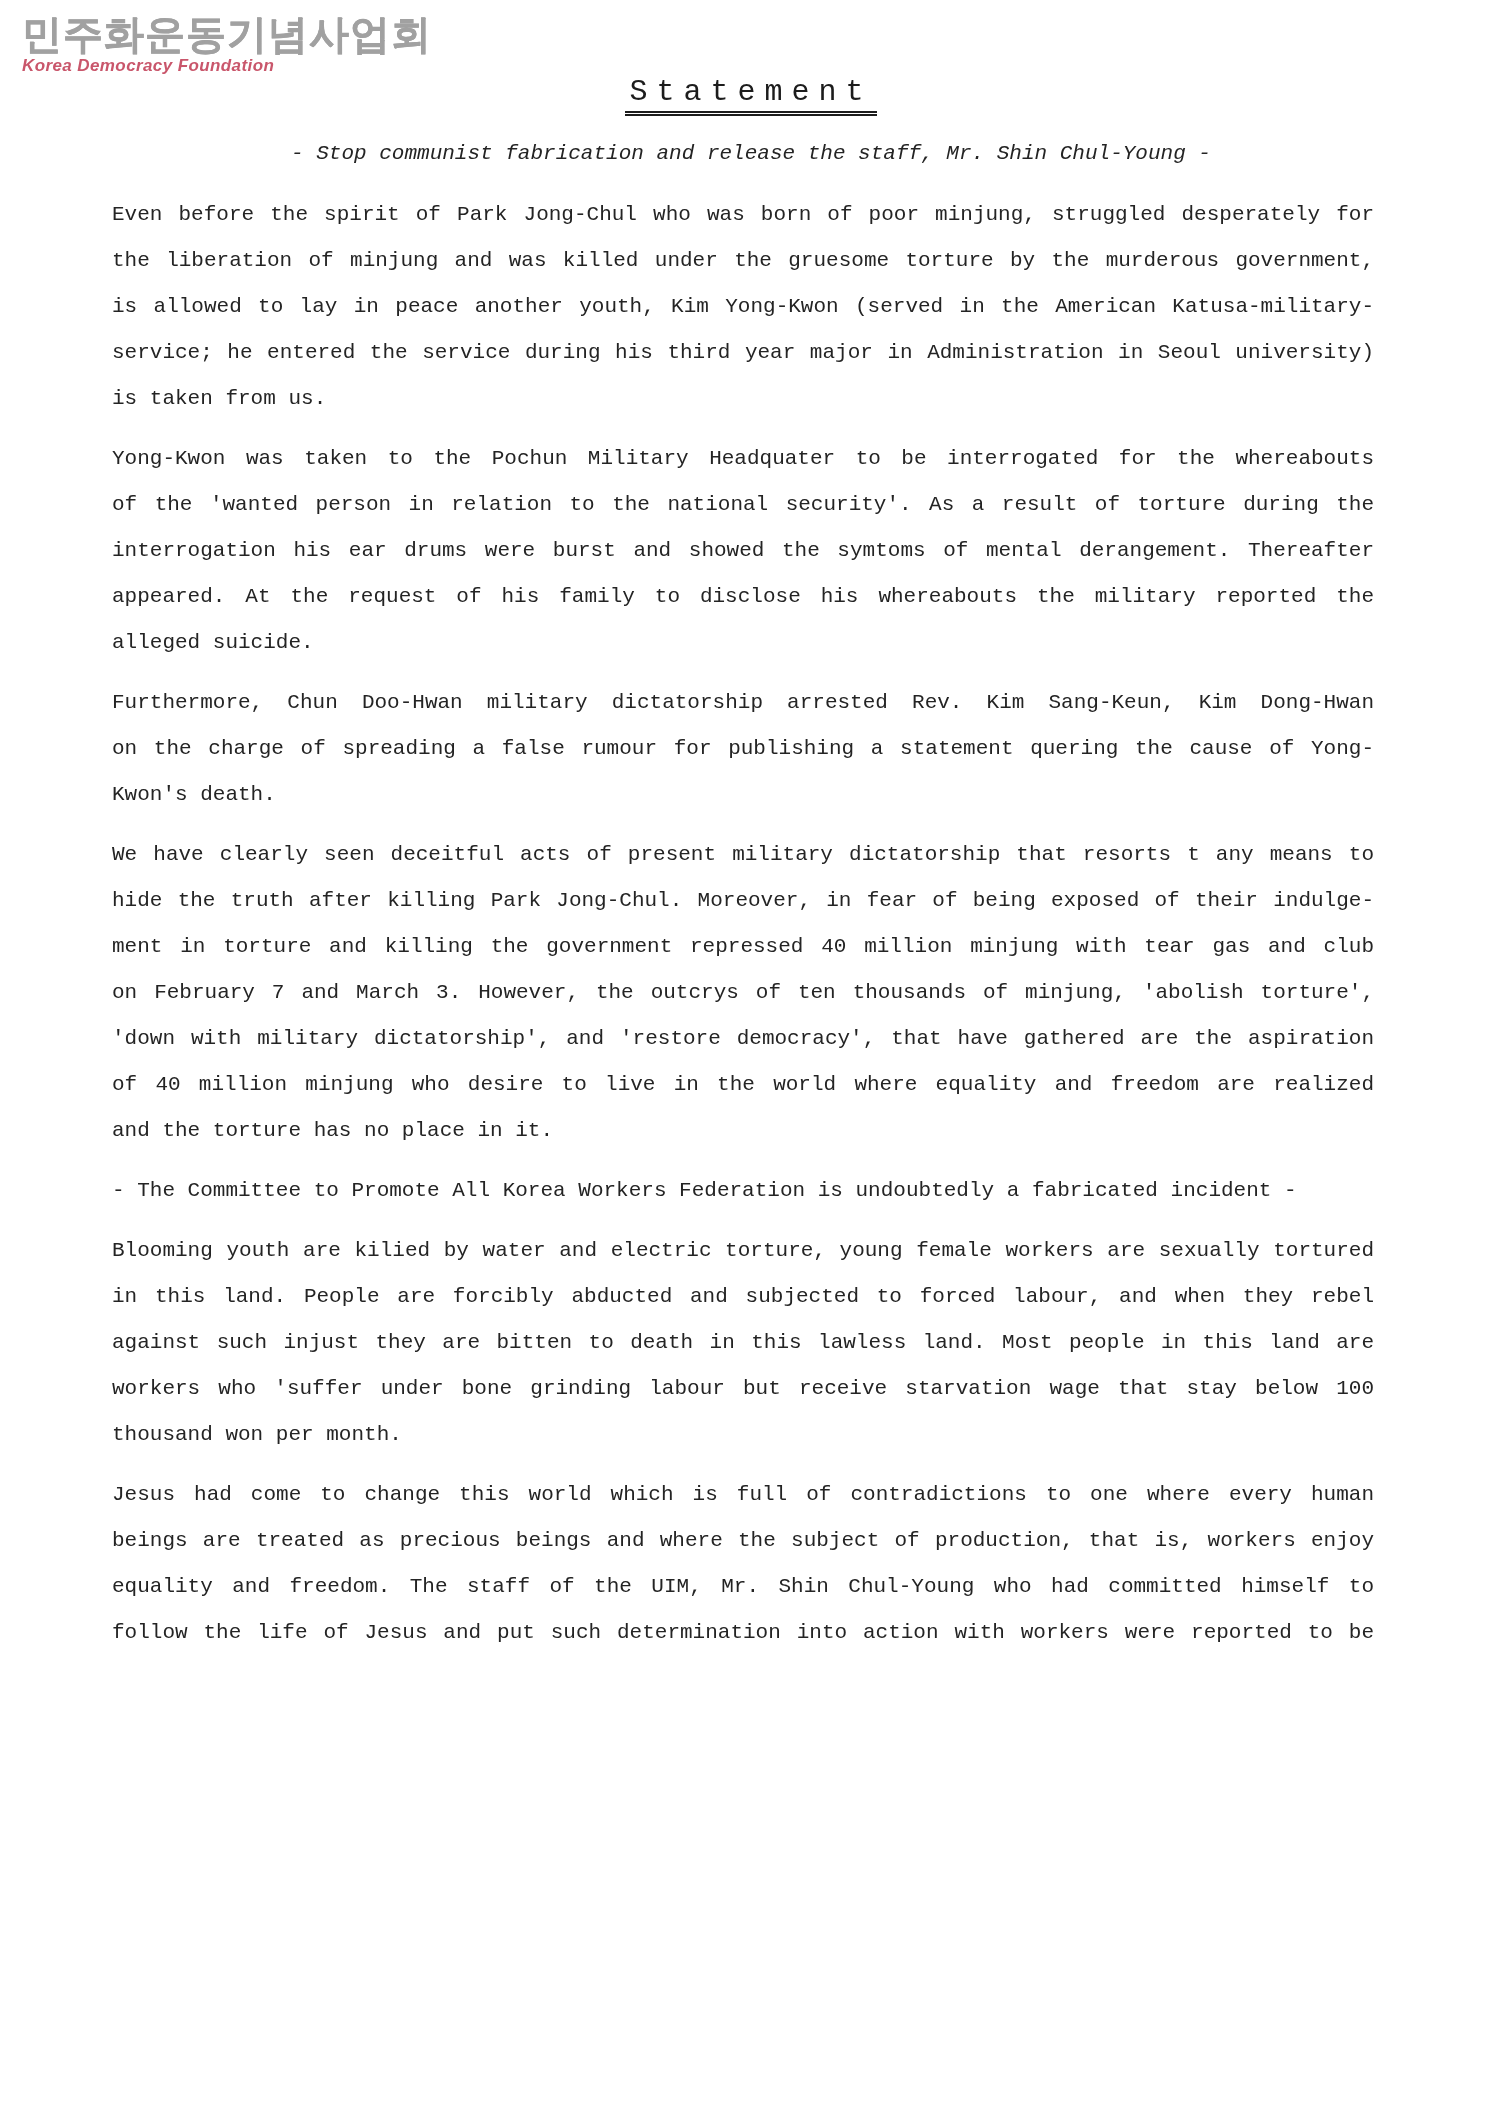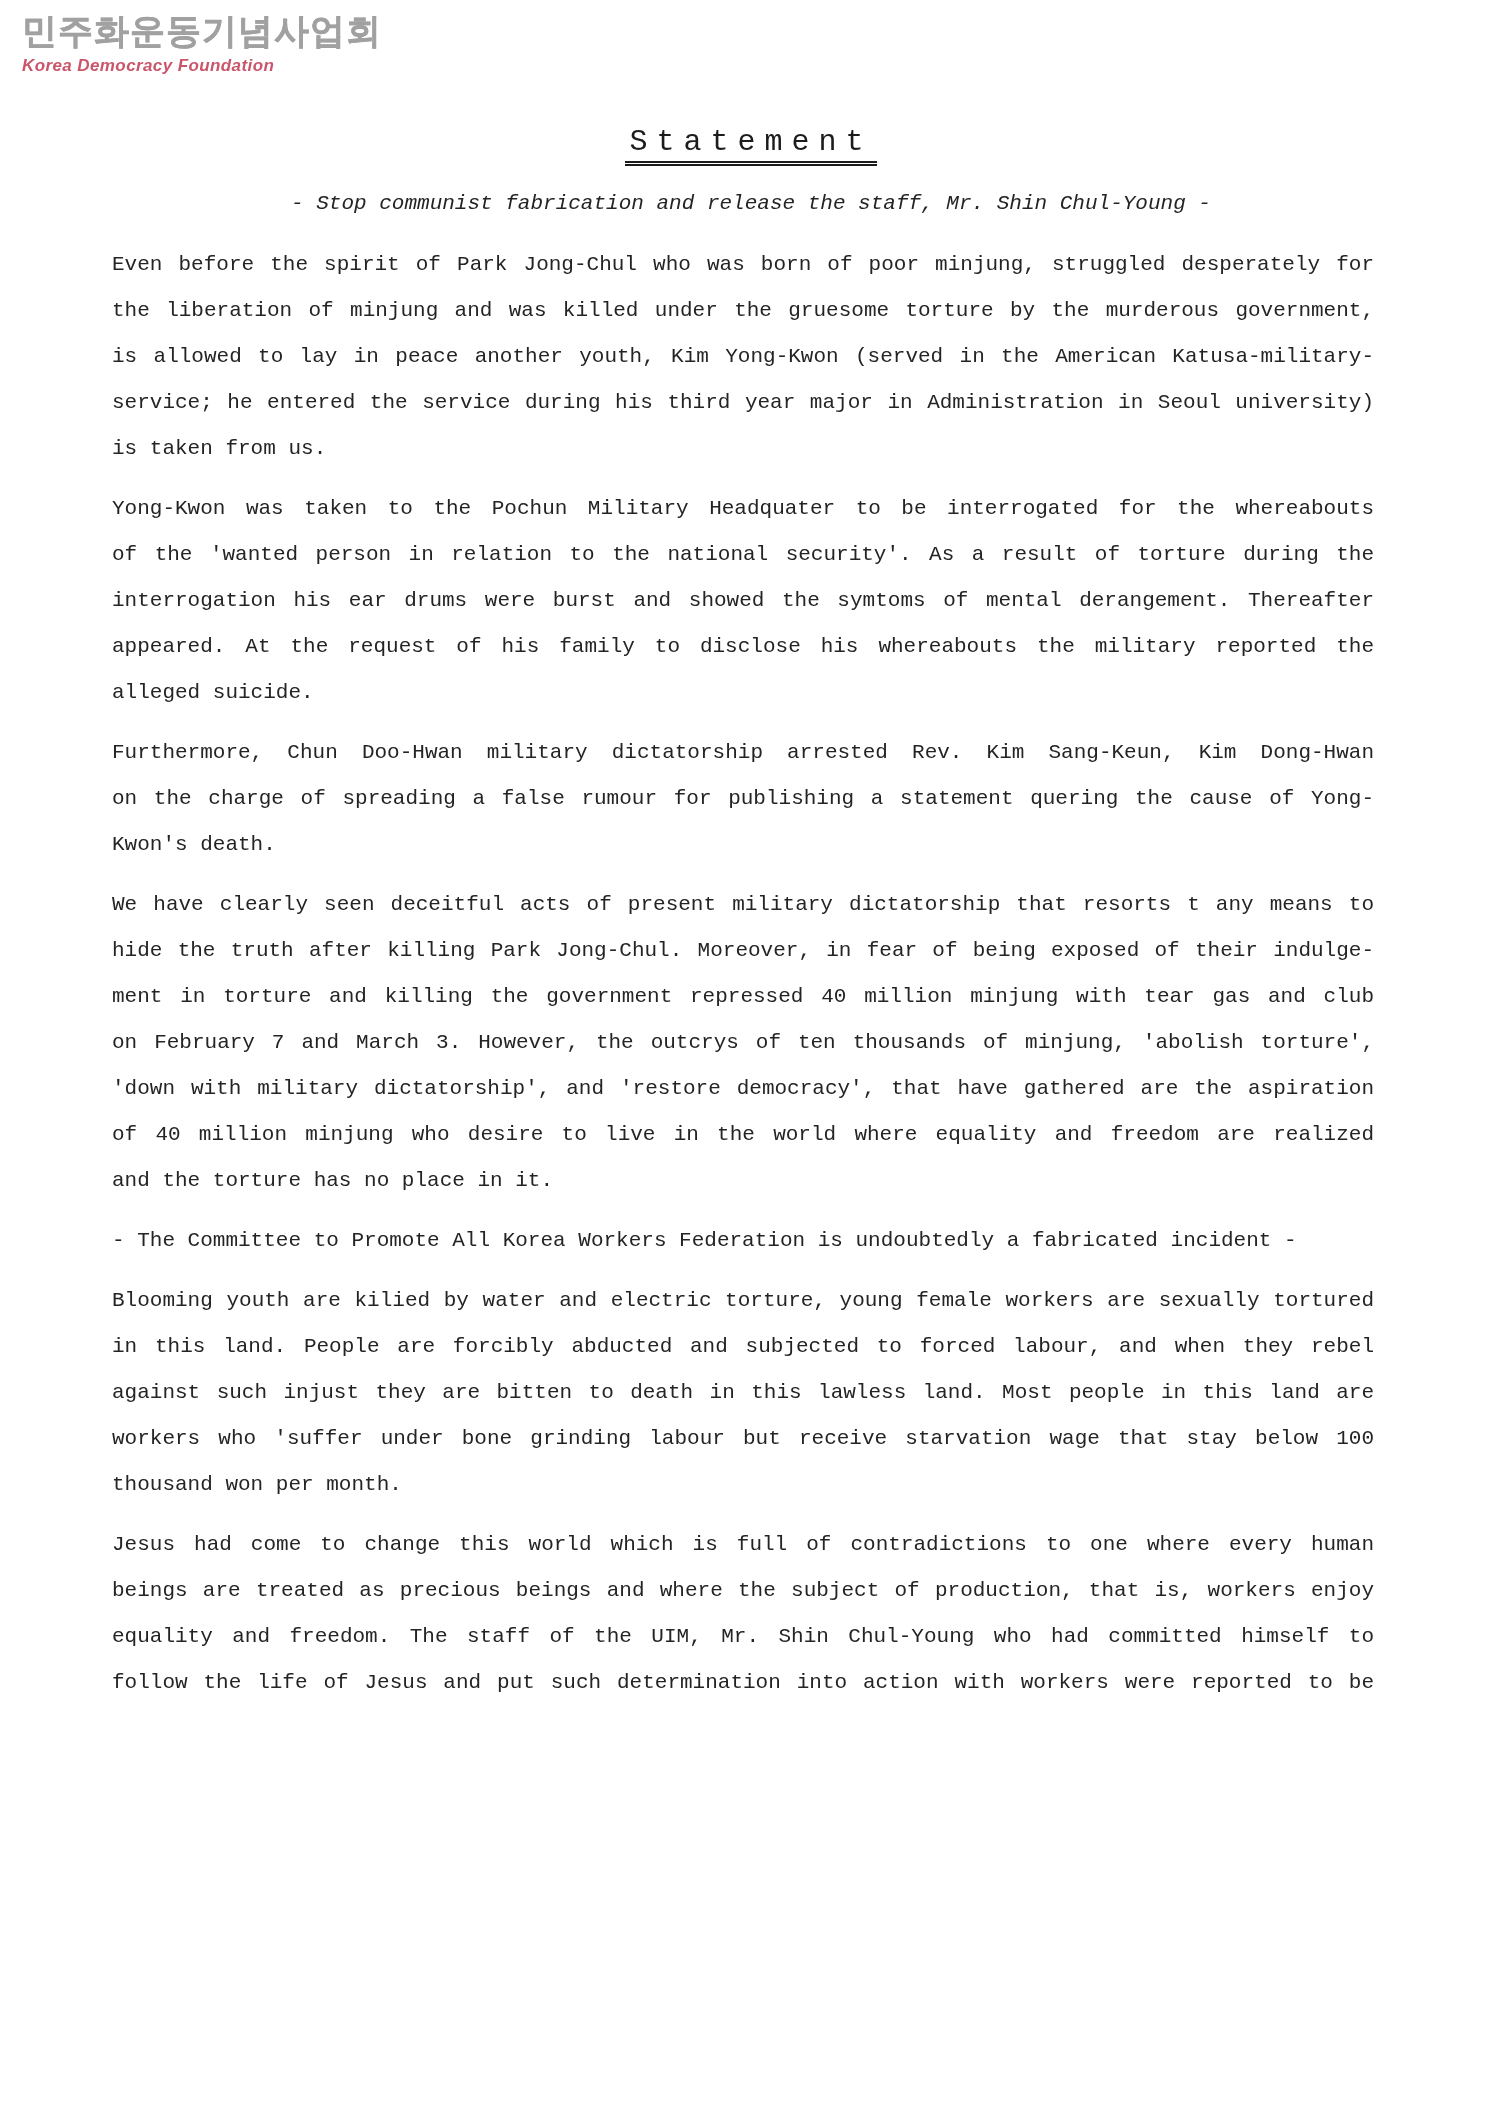--- a/index.html
+++ b/index.html
@@ -15,42 +15,41 @@
     position: relative;
     width: 1490px;
     height: 2105px;
     background: #ffffff;
   }
   
   .logo {
     padding: 14px 0 0 22px;
   }
   .logo-korean {
-    font-family: Liberation Mono, monospace;
-    font-size: 35px;
+    font-family: Liberation Sans, sans-serif;
+    font-size: 40px;
     font-weight: bold;
     letter-spacing: 1px;
     line-height: 40px;
     -webkit-text-stroke: 0.4px;
   }
   .logo-english {
     font-family: "Liberation Sans", sans-serif;
     font-size: 17px;
     font-weight: bold;
     font-style: italic;
     letter-spacing: 0.4px;
     line-height: 20px;
     margin-top: 2px;
   }
   
   .doc {
     padding: 0 100px 0 112px; 
   }
   .title-row {
-    margin-top: 50px;
     text-align: center;
   }
   .doc-title {
     display: inline-block;
     font-size: 30px;
     letter-spacing: 9px;
     line-height: 32px;
     padding: 0 4px 3px 4px;
     border-bottom: 5px double #1c1c1c;
     color: #1c1c1c;

